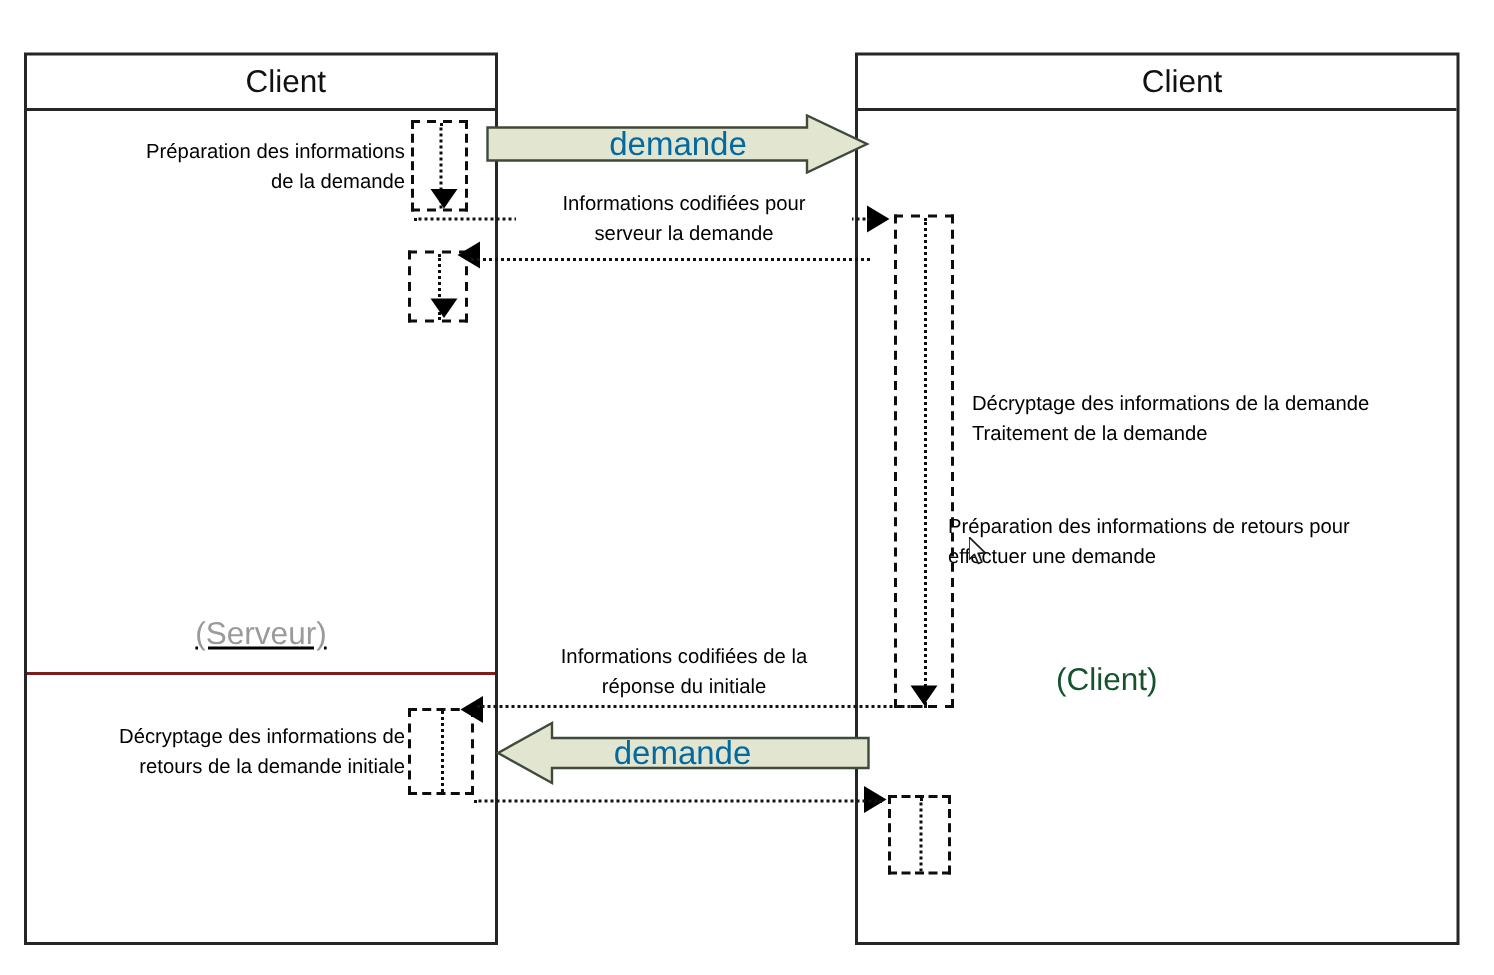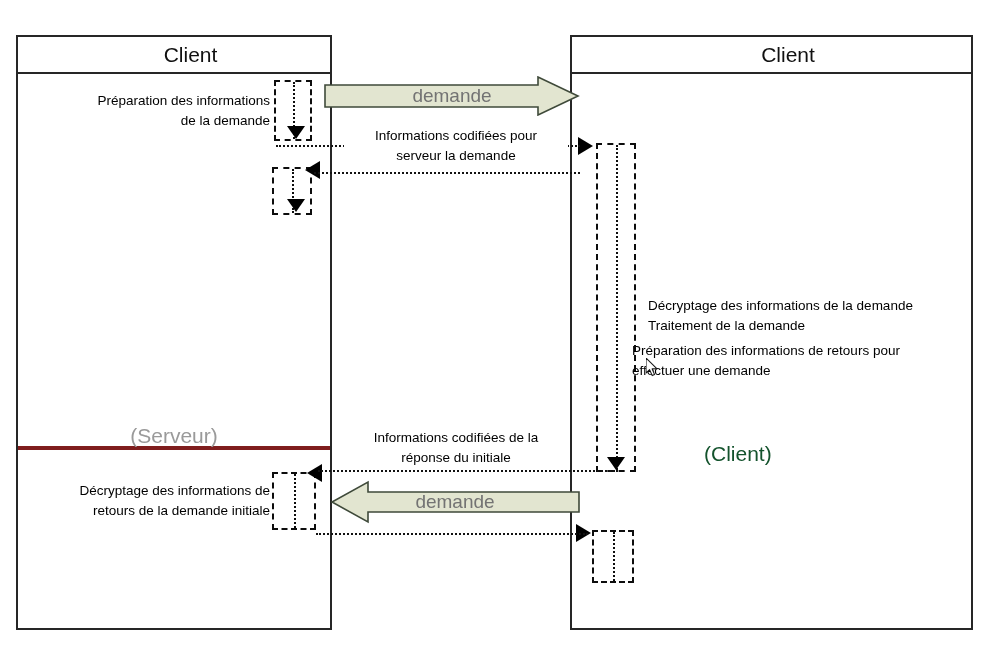--- a/index.html
+++ b/index.html
@@ -5,22 +5,22 @@
   html,body{margin:0;padding:0;background:#ffffff;}
   body{width:996px;height:650px;position:relative;overflow:hidden;
        font-family:"Liberation Sans","DejaVu Sans",sans-serif;color:#000;}
   #stage{position:absolute;left:0;top:0;width:996px;height:650px;}
   .lane{position:absolute;border:2px solid #262626;background:#fff;box-sizing:border-box;}
   .lane-head{position:absolute;left:0;right:0;top:0;height:37px;
              border-bottom:2px solid #262626;box-sizing:border-box;
              display:flex;align-items:center;justify-content:center;padding-left:33px;}
   .lane-head-title{font-size:21px;line-height:1;color:#111;}
   .lane-sub{position:absolute;left:0;right:0;
-            border-bottom:4px solid #7f1d1d;box-sizing:border-box;
-            display:flex;align-items:flex-end;justify-content:center;}
+            border-bottom:2px solid #7f1d1d;box-sizing:border-box;
+            display:flex;align-items:flex-start;justify-content:center;text-decoration:underline;}
   .lane-sub-title{font-size:21px;line-height:1;color:#9a9a9a;}
   .ghost{position:absolute;font-size:21px;color:#14532d;line-height:1;}
   .note{position:absolute;font-size:13.5px;line-height:1.45;color:#000;}
   .note.right-al{text-align:right;}
   .note.center-al{text-align:center;}
   .note.left-al{text-align:left;}
   .act{position:absolute;box-sizing:border-box;
        border:2px dashed #0d0d0d;}
   .act .inner-dot{position:absolute;top:0;bottom:0;left:50%;
        border-left:2px dotted #0d0d0d;}
@@ -31,21 +31,21 @@
        border-top:9px solid transparent;border-bottom:9px solid transparent;
        border-right:15px solid #000;}
   .tri-right{position:absolute;width:0;height:0;
        border-top:9px solid transparent;border-bottom:9px solid transparent;
        border-left:15px solid #000;}
   .dotline{position:absolute;height:0;border-top:2px dotted #121212;}
   .blockarrow{position:absolute;}
   .blockarrow svg{display:block;}
   .ba-label{position:absolute;left:0;right:0;top:0;bottom:0;
        display:flex;align-items:center;justify-content:center;
-       font-size:19px;color:#737373;pointer-events:none;}
+       font-size:22px;color:#0369a1;pointer-events:none;}
   .cursor{position:absolute;width:14px;height:20px;}
 </style>
 </head>
 <body>
 
 <div id="stage">
 
   <div class="lane" style="left:16px;top:35px;width:316px;height:595px;">
     <div class="lane-head">
       <span class="lane-head-title">Client</span>
@@ -76,21 +76,21 @@
     <div class="inner-dot"></div>
   </div>
   <div class="tri-left" style="left:307px;top:464px;"></div>
 
   <div class="lane" style="left:570px;top:35px;width:403px;height:595px;">
     <div class="lane-head">
       <span class="lane-head-title">Client</span>
     </div>
   </div>
 
-  <div class="note left-al" style="left:648px;top:259px;width:340px;white-space:pre-line;margin-top:37px;">Décryptage des informations de la demande
+  <div class="note left-al" style="left:648px;top:259px;width:340px;white-space:pre-line;">Décryptage des informations de la demande
 Traitement de la demande</div>
 
   <div class="note left-al" style="left:632px;top:341px;width:348px;white-space:pre-line;">Préparation des  informations de retours pour
 effectuer une demande</div>
 
   <div class="ghost" style="left:704px;top:443px;">(Client)</div>
 
   <div class="act" style="left:596px;top:143px;width:40px;height:329px;">
     <div class="inner-dot"></div>
   </div>

